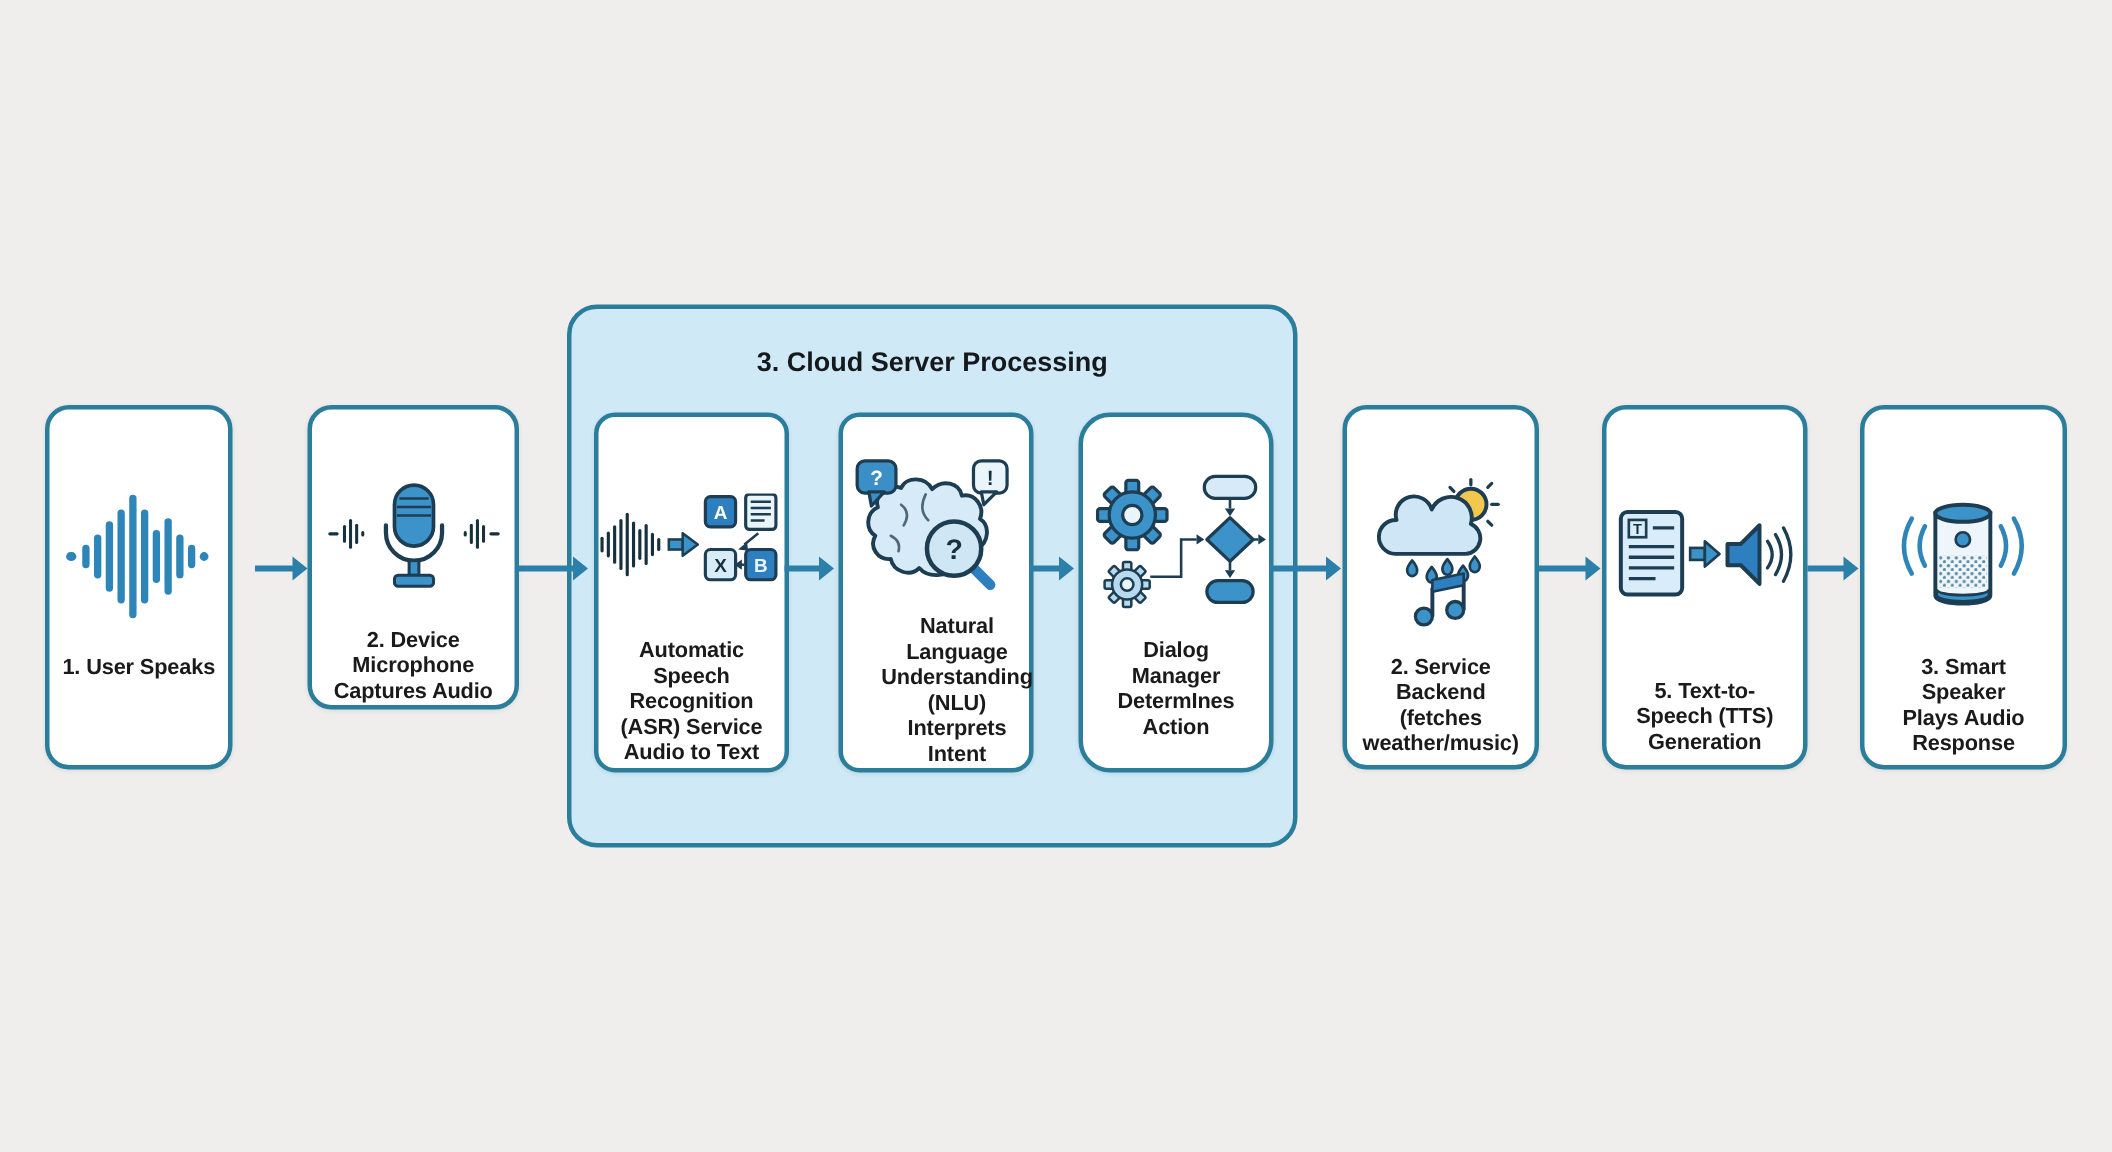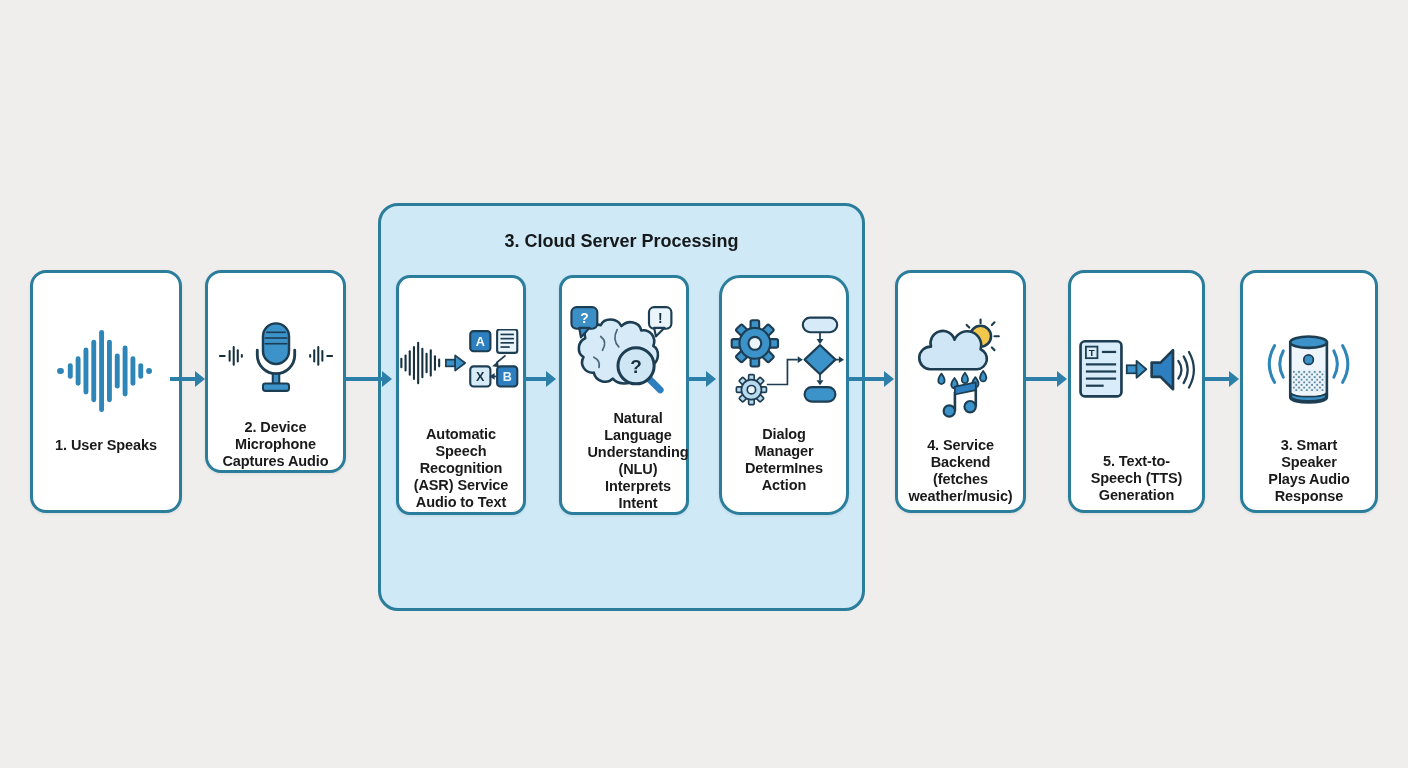--- a/index.html
+++ b/index.html
@@ -13,21 +13,21 @@
     box-sizing:border-box; display:flex; flex-direction:column; align-items:center;
     box-shadow:0 1px 3px rgba(30,60,80,0.10);
   }
   .card .icon-wrap { margin-top:36px; height:124px; display:flex; align-items:center; justify-content:center; }
   .card.sub .icon-wrap { margin-top:26px; height:118px; }
   .label {
     font-weight:700; color:#1a1a1a; text-align:center;
     font-size:14.5px; line-height:1.17; letter-spacing:-0.1px; margin-top:4px;
   }
   .cloud {
-    position:absolute; left:378px; top:203px; width:487px; height:408px;
+    position:absolute; left:378px; top:203px; width:487px; height:362px;
     background:#cfe9f6; border:3px solid #2a7d9b; border-radius:20px;
     box-sizing:border-box; z-index:1;
   }
   .cloud-title {
     position:absolute; left:0; top:25px; width:100%; text-align:center;
     font-size:18px; font-weight:700; color:#15191c;
   }
   .card.outer { z-index:2; }
   .cloud .card { border-radius:14px; }
   .arrow { position:absolute; top:377px; height:4px; background:#2b7fa8; z-index:3; }
@@ -148,21 +148,21 @@
           <polygon points="108,77 116,77 112,83" fill="#1d3d52"></polygon>
           <rect x="94" y="85" width="36" height="17" rx="8.5" fill="#3c93c9" stroke="#1d3d52" stroke-width="2.5"></rect>
           <polyline points="50,82 74,82 74,53 86,53" fill="none" stroke="#1d3d52" stroke-width="2"></polyline>
           <polygon points="86,49 86,57 92,53" fill="#1d3d52"></polygon>
         </svg>
       </div>
       <div class="label" style="max-width:102px;">Dialog Manager DetermInes Action</div>
     </div>
   </div>
 
-  <div class="card outer" style="left:30px; top:270px; width:152px; height:243px;">
+  <div class="card outer" style="left:30px; top:270px; width:125px; height:243px;">
     <div class="icon-wrap">
       <svg width="104" height="92" viewBox="0 0 100 94">
         <g fill="#2e86b8">
           <rect x="0" y="44" width="7" height="6" rx="3"></rect>
           <rect x="11" y="39" width="5" height="16" rx="2.5"></rect>
           <rect x="19" y="32" width="5" height="30" rx="2.5"></rect>
           <rect x="27" y="23" width="5" height="48" rx="2.5"></rect>
           <rect x="35" y="15" width="5" height="64" rx="2.5"></rect>
           <rect x="43" y="5" width="5" height="84" rx="2.5"></rect>
           <rect x="51" y="15" width="5" height="64" rx="2.5"></rect>
@@ -225,21 +225,21 @@
           <path transform="translate(74,73)" d="M0,-6 C4,-1 5,2 2.5,5 A4,4 0 0 1 -2.5,5 C-5,2 -4,-1 0,-6 Z"></path>
           <path transform="translate(83,66)" d="M0,-6 C4,-1 5,2 2.5,5 A4,4 0 0 1 -2.5,5 C-5,2 -4,-1 0,-6 Z"></path>
         </g>
         <line x1="50.5" y1="106" x2="50.5" y2="84" stroke="#1d3d52" stroke-width="3"></line>
         <line x1="74.5" y1="101" x2="74.5" y2="79" stroke="#1d3d52" stroke-width="3"></line>
         <polygon points="50.5,78 74.5,73 74.5,82 50.5,87" fill="#2e7fc0" stroke="#1d3d52" stroke-width="2" stroke-linejoin="round"></polygon>
         <circle cx="44" cy="106" r="6.5" fill="#3c93c9" stroke="#1d3d52" stroke-width="2.5"></circle>
         <circle cx="68" cy="101" r="6.5" fill="#3c93c9" stroke="#1d3d52" stroke-width="2.5"></circle>
       </svg>
     </div>
-    <div class="label" style="max-width:118px;">4. Service Backend (fetches weather/music)</div>
+    <div class="label" style="max-width:118px;">2. Service Backend (fetches weather/music)</div>
   </div>
 
   <div class="card outer" style="left:1068px; top:270px; width:137px; height:243px;">
     <div class="icon-wrap">
       <svg width="120" height="89" viewBox="0 0 135 100">
         <rect x="4" y="16" width="46" height="62" rx="5" fill="#d9ecf9" stroke="#1d3d52" stroke-width="3"></rect>
         <rect x="10" y="22" width="13" height="13" fill="none" stroke="#1d3d52" stroke-width="2"></rect>
         <text x="16.5" y="32.5" font-size="11" fill="#16303e" text-anchor="middle">T</text>
         <g stroke="#1d3d52" stroke-width="2.5">
           <line x1="28" y1="28" x2="44" y2="28"></line>

